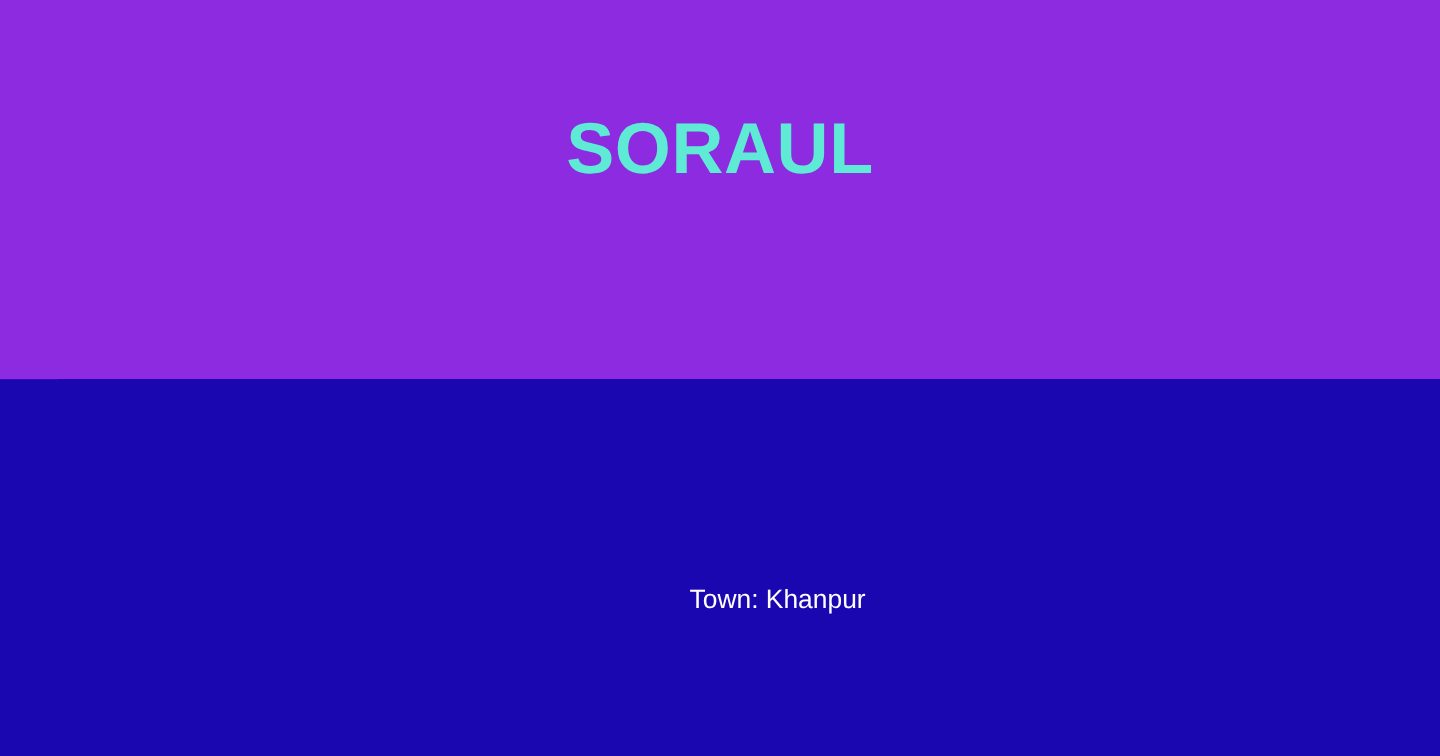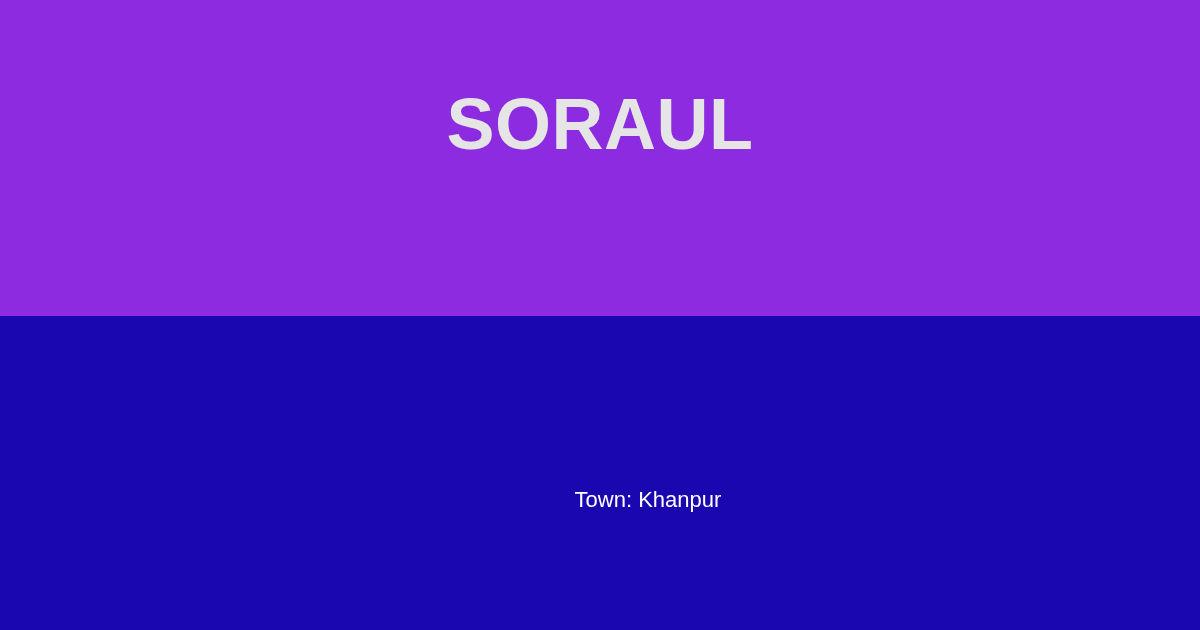--- a/index.html
+++ b/index.html
@@ -34,25 +34,25 @@
     box-sizing: border-box;
     display: flex;
     flex-direction: column;
     align-items: center;
     justify-content: flex-start;
     padding-top: 76px;
   }
 
   .village-title {
     margin: 0;
-    font-size: 72px;
+    font-size: 60px;
     line-height: 96px;
     font-weight: 700;
     letter-spacing: 0.5px;
-    color: #e5e5e5;
+    color: #5eead4;
     text-align: center;
     white-space: nowrap;
   }
 
   .village-subtitle {
     margin: 0;
     margin-top: 14px;
     font-size: 29px;
     line-height: 36px;
     font-weight: 400;

